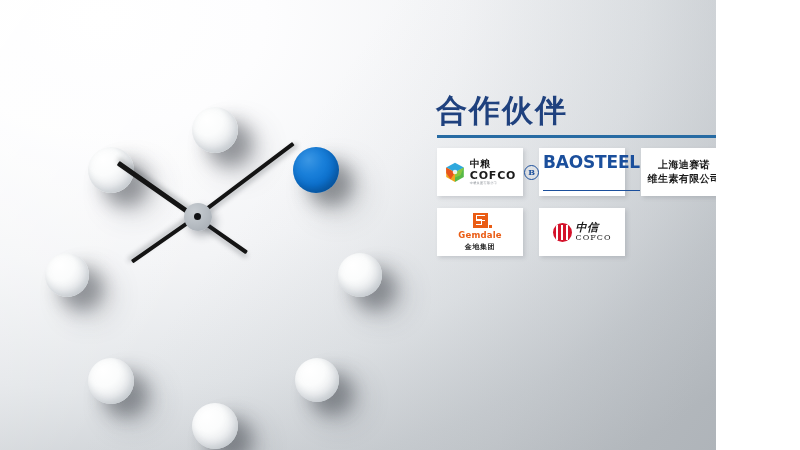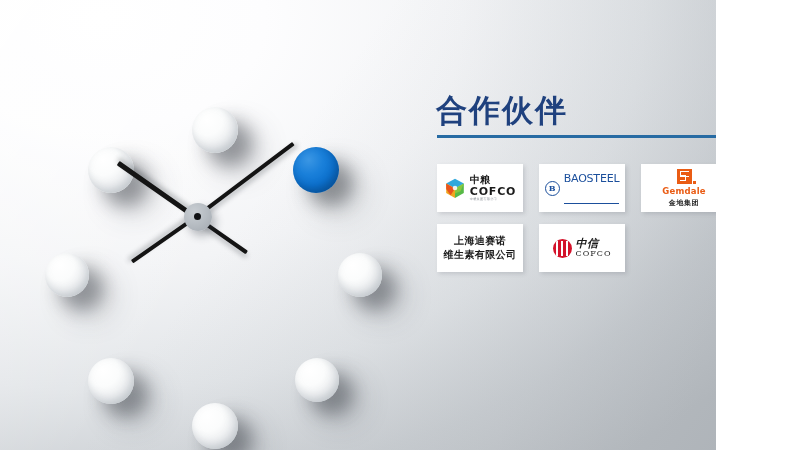--- a/index.html
+++ b/index.html
@@ -105,21 +105,21 @@
     white-space: nowrap;
   }
   #panel-rule {
     width: 327px;
     height: 3px;
     margin-left: 7px;
     background: #276ba3;
   }
 
   #cards {
-    margin-top: 26px;
+    margin-top: 10px;
     margin-left: 7px;
     display: flex;
     flex-wrap: wrap;
     gap: 12px 16px;
     width: 340px;
     align-items: center;
   }
   .card {
     width: 86px;
     height: 48px;
@@ -163,22 +163,22 @@
   
   .baosteel-mark {
     width: 13px; height: 13px;
     border-radius: 50%;
     border: 1.4px solid #1b4f9c;
     display: flex; align-items: center; justify-content: center;
     font-size: 8px; font-weight: bold; color: #1b4f9c;
     font-family: "DejaVu Serif", "Liberation Serif", serif;
   }
   .baosteel-txt {
-    font-size: 11px;
-    font-weight: normal;
+    font-size: 17px;
+    font-weight: bold;
     color: #1b4f9c;
     letter-spacing: -0.2px;
     border-bottom: 1.4px solid #1b4f9c;
     padding-bottom: 19px;
   }
 
   
   .disino {
     text-align: center;
     font-size: 10px;
@@ -335,33 +335,33 @@
       <div class="card">
         <div class="logo-wrap">
           <div class="baosteel-mark">
             <span>B</span>
           </div>
           <div class="baosteel-txt">BAOSTEEL</div>
         </div>
       </div>
 
       <div class="card">
+        <div class="disino">
+          <div>上海迪赛诺</div>
+          <div>维生素有限公司</div>
+        </div>
+      </div>
+
+      <div class="card">
         <div class="gemdale">
           <div class="gemdale-mark">
             <i class="gemdale-dot"></i>
           </div>
           <div class="gemdale-en">Gemdale</div>
           <div class="gemdale-cn">金地集团</div>
-        </div>
-      </div>
-
-      <div class="card">
-        <div class="disino">
-          <div>上海迪赛诺</div>
-          <div>维生素有限公司</div>
         </div>
       </div>
 
       <div class="card">
         <div class="logo-wrap">
           <div class="citic-mark">
             <span></span>
               <span></span>
               <span></span>
           </div>

